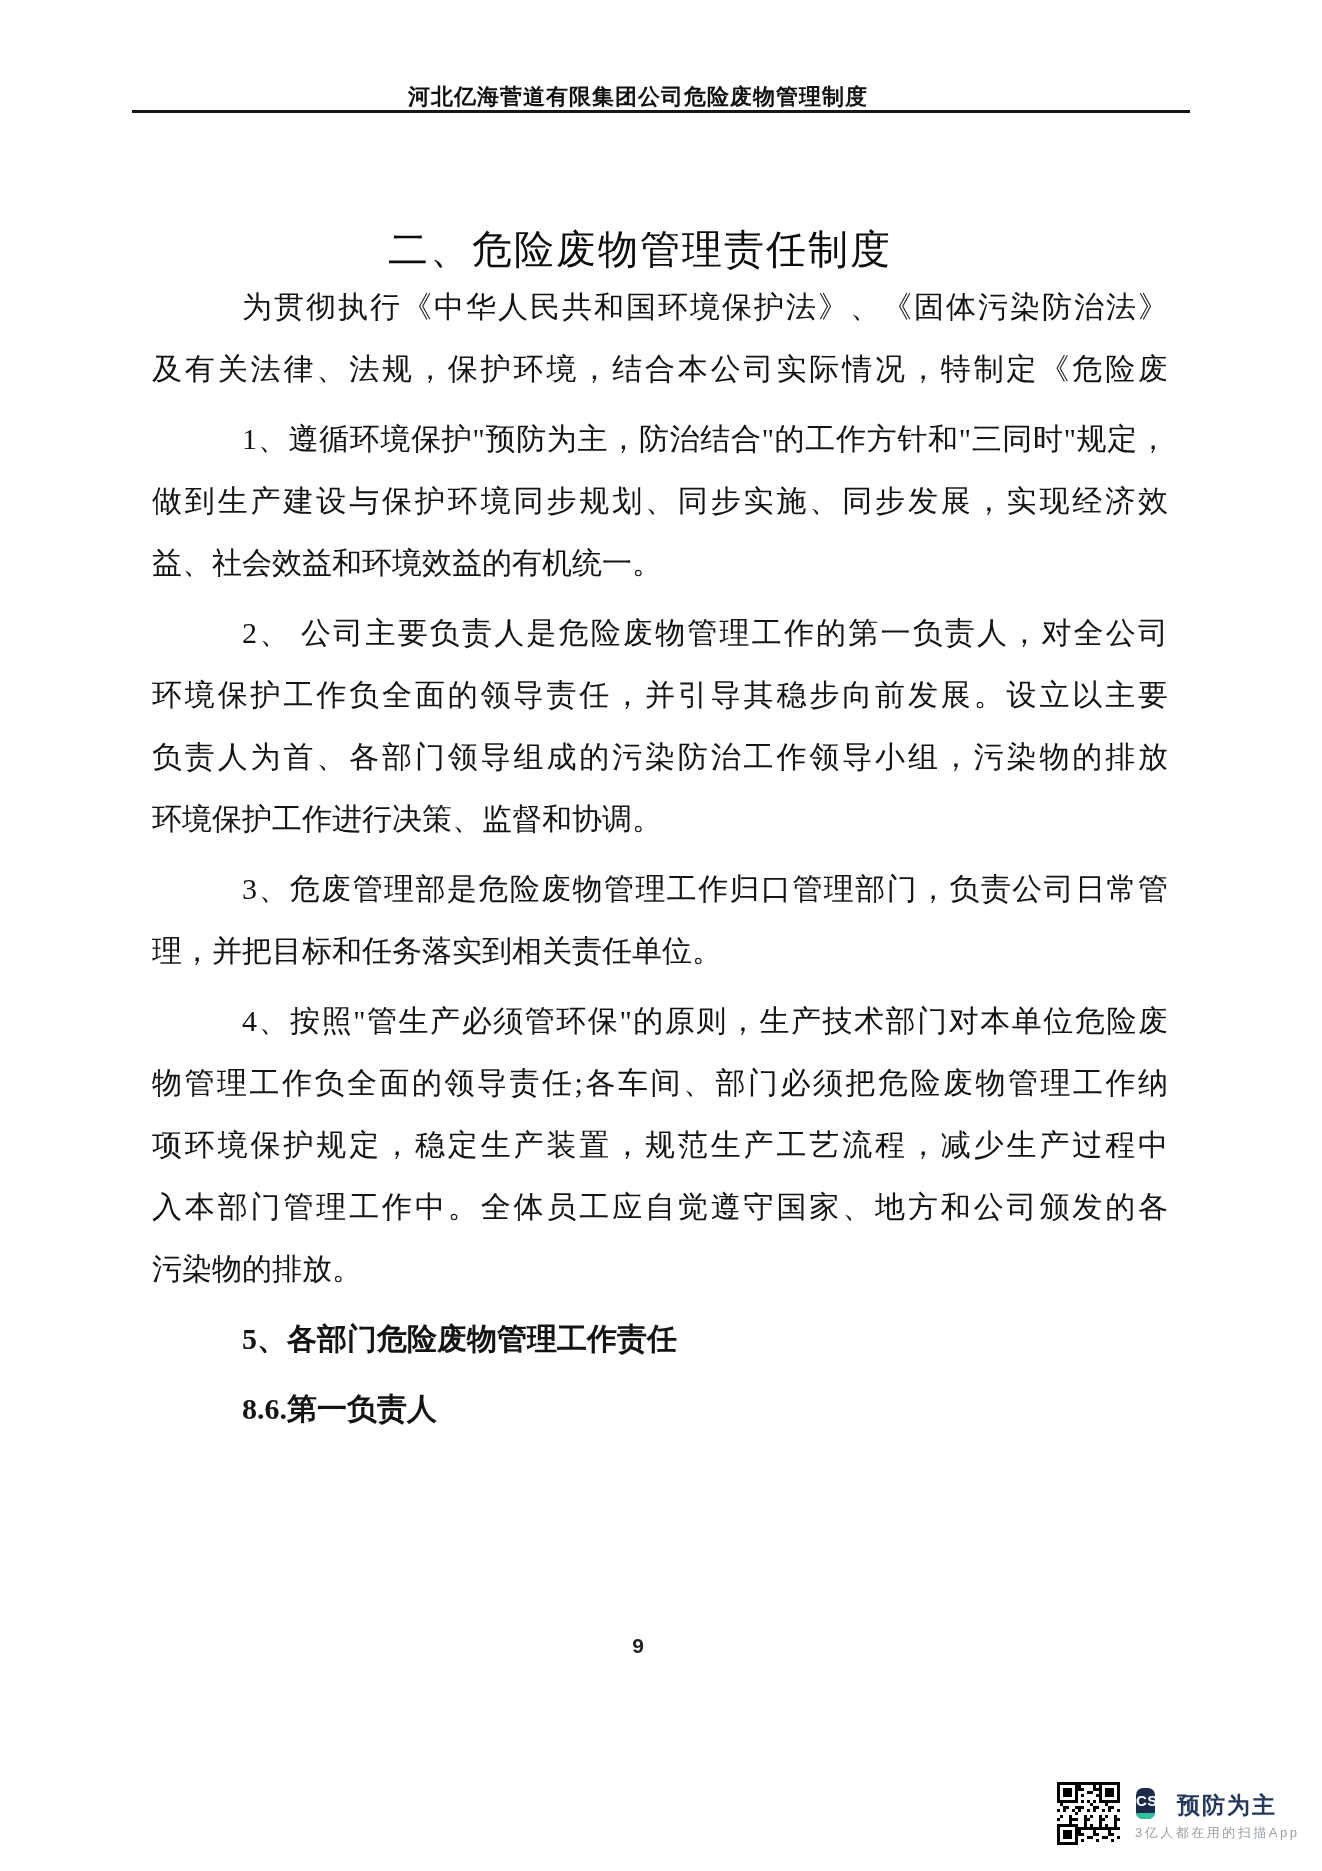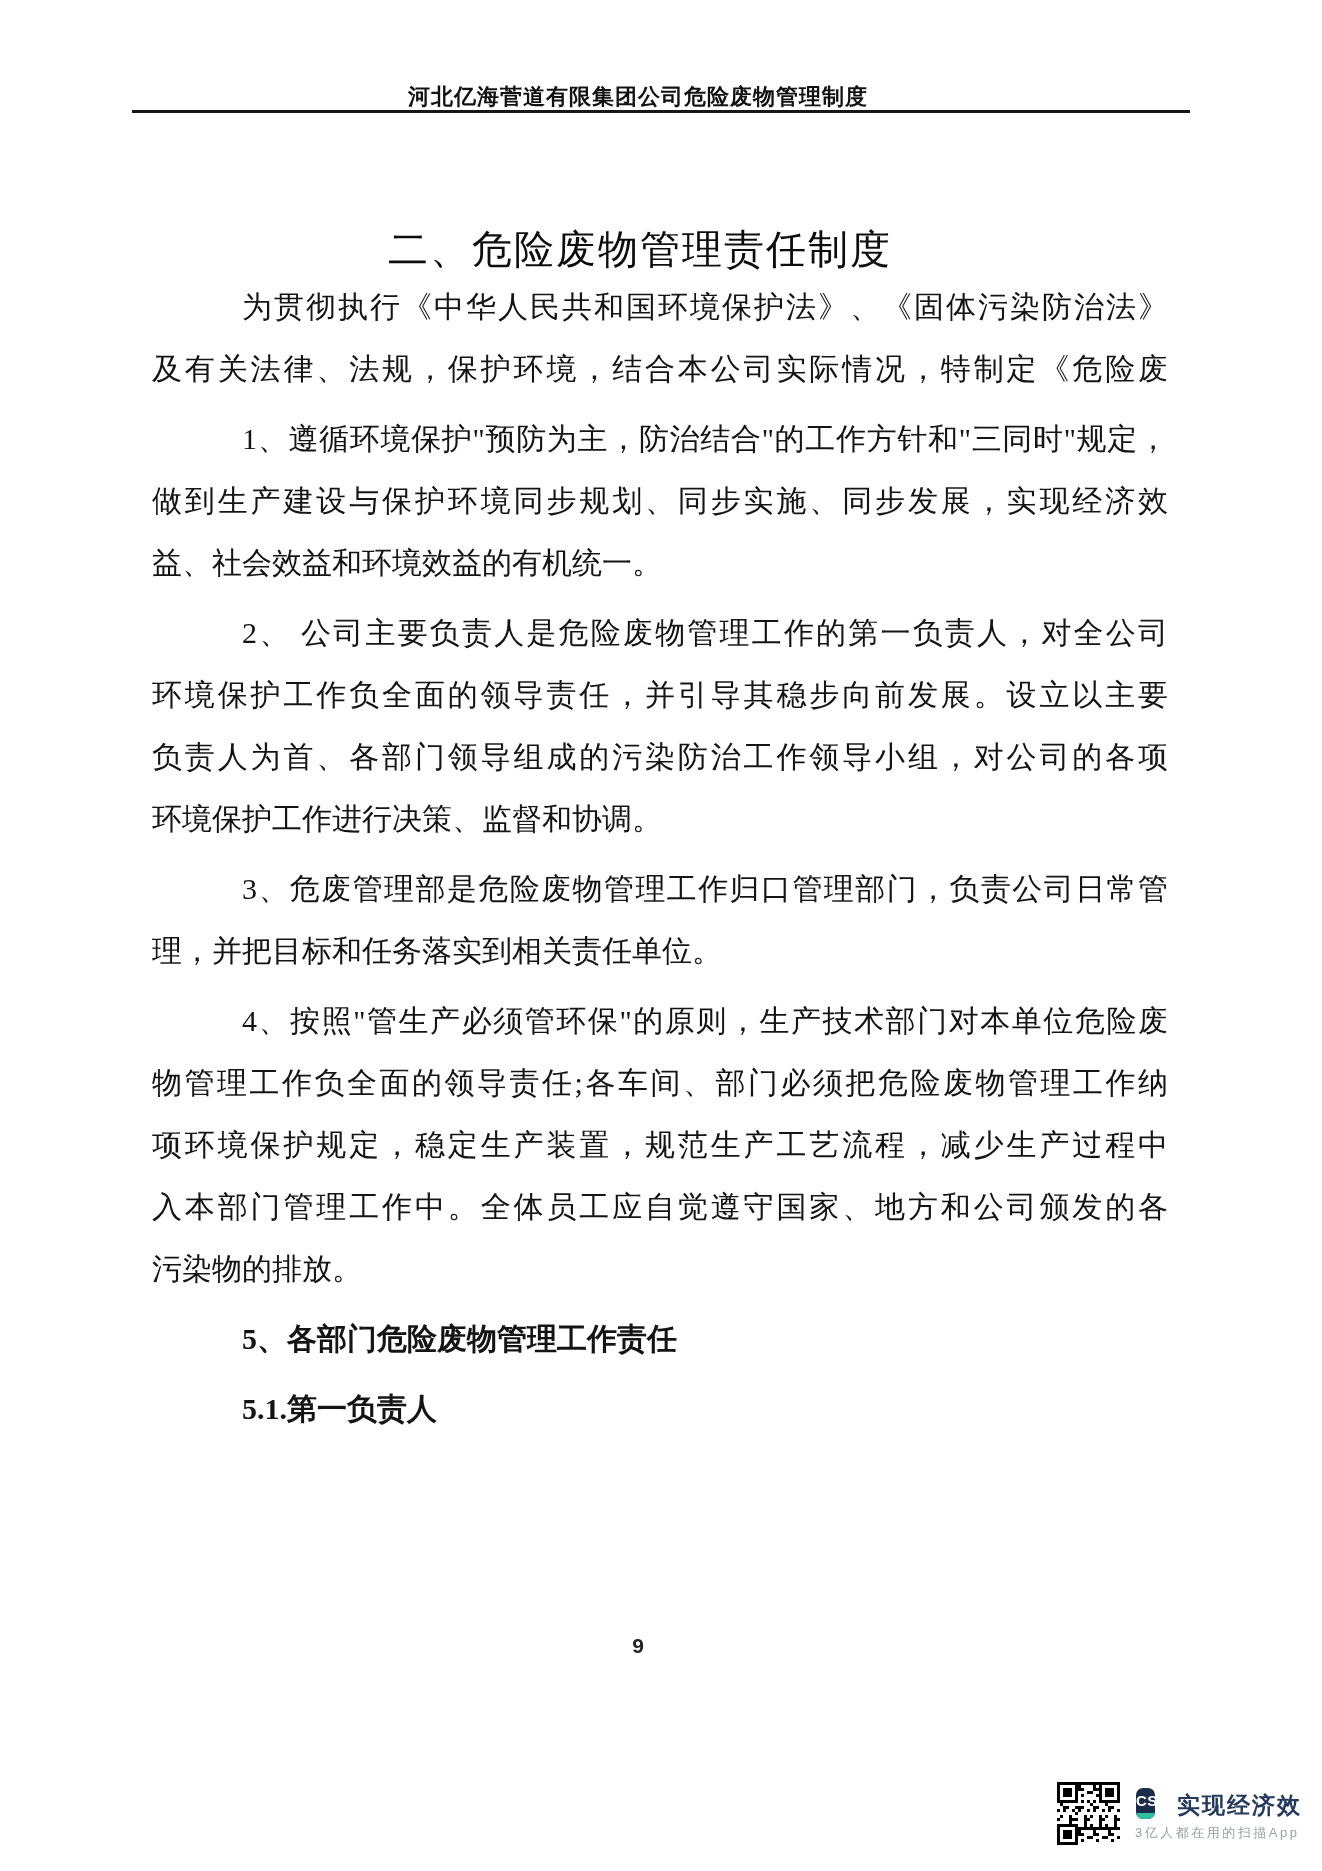--- a/index.html
+++ b/index.html
@@ -93,39 +93,39 @@
         <div class="line fill">及有关法律、法规，保护环境，结合本公司实际情况，特制定《危险废</div>
       </div>
       <div class="para">
         <div class="line fill indent">1、遵循环境保护"预防为主，防治结合"的工作方针和"三同时"规定，</div>
         <div class="line fill">做到生产建设与保护环境同步规划、同步实施、同步发展，实现经济效</div>
         <div class="line">益、社会效益和环境效益的有机统一。</div>
       </div>
       <div class="para">
         <div class="line fill indent">2、 公司主要负责人是危险废物管理工作的第一负责人，对全公司</div>
         <div class="line fill">环境保护工作负全面的领导责任，并引导其稳步向前发展。设立以主要</div>
-        <div class="line fill">负责人为首、各部门领导组成的污染防治工作领导小组，对公司的各项</div>
+        <div class="line fill">负责人为首、各部门领导组成的污染防治工作领导小组，污染物的排放</div>
         <div class="line">环境保护工作进行决策、监督和协调。</div>
       </div>
       <div class="para">
         <div class="line fill indent">3、危废管理部是危险废物管理工作归口管理部门，负责公司日常管</div>
         <div class="line">理，并把目标和任务落实到相关责任单位。</div>
       </div>
       <div class="para">
         <div class="line fill indent">4、按照"管生产必须管环保"的原则，生产技术部门对本单位危险废</div>
         <div class="line fill">物管理工作负全面的领导责任;各车间、部门必须把危险废物管理工作纳</div>
         <div class="line fill">项环境保护规定，稳定生产装置，规范生产工艺流程，减少生产过程中</div>
         <div class="line fill">入本部门管理工作中。全体员工应自觉遵守国家、地方和公司颁发的各</div>
         <div class="line">污染物的排放。</div>
       </div>
       <div class="para bold">
         <div class="line indent">5、各部门危险废物管理工作责任</div>
       </div>
       <div class="para bold">
-        <div class="line indent">5.1.第一负责人</div>
+        <div class="line indent">8.6.第一负责人</div>
       </div>
     </div>
 
   <div class="page-number">9</div>
 
   <div class="qr"><svg width="63" height="63" viewBox="0 0 21 21" xmlns="http://www.w3.org/2000/svg" shape-rendering="crispEdges">
         <rect width="21" height="21" fill="#fff"></rect>
         <rect x="0" y="0" width="7" height="7" fill="#000"></rect>
         <rect x="1" y="1" width="5" height="5" fill="#fff"></rect>
         <rect x="2" y="2" width="3" height="3" fill="#000"></rect>
@@ -233,16 +233,16 @@
         <rect x="20" y="18" width="1" height="1" fill="#000"></rect>
         <rect x="8" y="19" width="1" height="1" fill="#000"></rect>
         <rect x="13" y="19" width="1" height="1" fill="#000"></rect>
         <rect x="18" y="19" width="1" height="1" fill="#000"></rect>
       </svg></div>
 
   <div class="cs-logo">
     <span class="cs-text">CS</span>
     <span class="accent"></span>
   </div>
-  <div class="wm-brand">实现经济效</div>
+  <div class="wm-brand">预防为主</div>
   <div class="wm-caption">3亿人都在用的扫描App</div>
 
 </div>
 
 </body></html>

